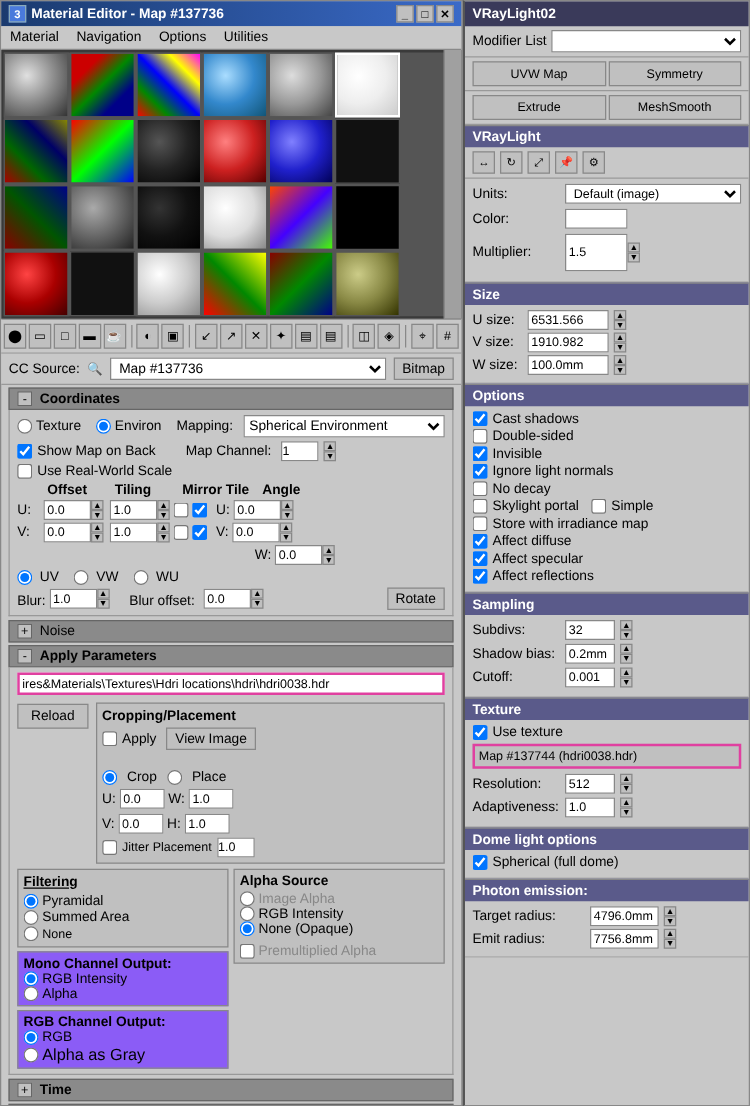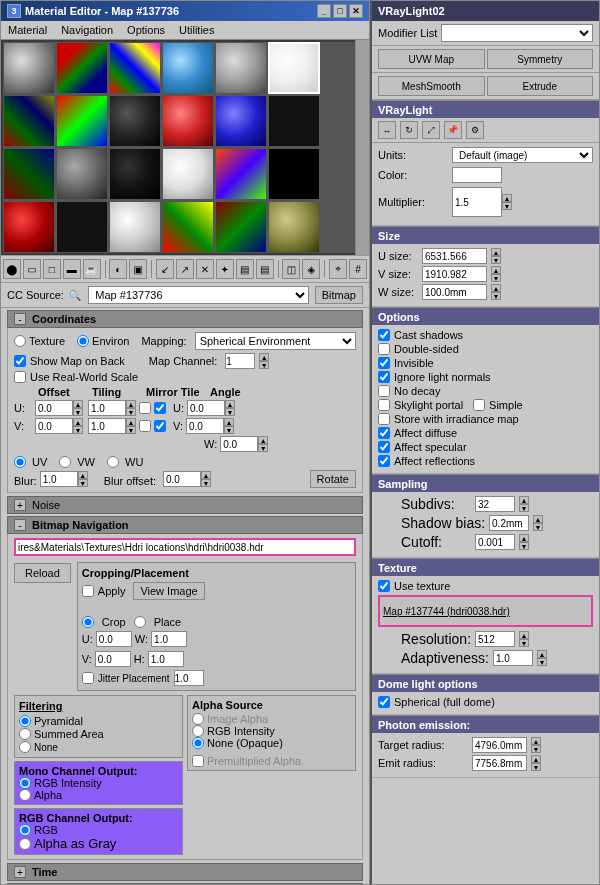--- a/index.html
+++ b/index.html
@@ -588,21 +588,21 @@
 
     .vray-check-row label { font-size: 11px; }
 
     .sampling-row {
       display: flex;
       align-items: center;
       margin-bottom: 3px;
       gap: 4px;
     }
 
-    .samp-label { font-size: 14px; min-width: 70px; margin-left: 23px; }
+    .samp-label { font-size: 11px; min-width: 70px; }
 
     .samp-input {
       width: 40px;
       height: 16px;
       font-size: 10px;
       border: 1px solid #888;
       background: #fff;
       padding: 0 2px;
     }
 
@@ -614,30 +614,29 @@
 
     .texture-map-row {
       display: flex;
       align-items: center;
       gap: 4px;
       margin-top: 3px;
     }
 
     .texture-map-btn {
       flex: 1;
-      height: 32px;
+      height: 20px;
       background: #c0c0c0;
       border: 2px solid #e040a0;
       font-size: 10px;
       cursor: pointer;
       text-align: left;
       padding: 0 3px;
       overflow: hidden;
       white-space: nowrap;
-      text-decoration: underline;
     }
 
     .dome-row {
       display: flex;
       align-items: center;
       gap: 4px;
       margin-bottom: 2px;
     }
 
     .dome-label { font-size: 11px; min-width: 90px; }
@@ -948,21 +947,21 @@
         </div>
       </div>
 
       <div class="noise-header" style="margin-top:3px;">
         <div class="section-toggle">+</div>
         <span>Noise</span>
       </div>
 
       <div class="section-header" style="margin-top:2px;">
         <div class="section-toggle">-</div>
-        <span>Bitmap Navigation</span>
+        <span>Apply Parameters</span>
       </div>
       <div class="section-body">
         
         <input type="text" class="bitmap-path highlighted" style="width: 100%; border: 2px solid rgb(224, 64, 160);" value="ires&amp;Materials\Textures\Hdri locations\hdri\hdri0038.hdr">
 
         
         <div style="display:flex; gap:6px; margin-top:4px;">
           <div>
             <button class="reload-btn">Reload</button>
           </div>
@@ -1096,22 +1095,22 @@
       <select class="modifier-dropdown">
         <option></option>
       </select>
     </div>
 
     <div class="mod-buttons">
       <button class="mod-btn">UVW Map</button>
       <button class="mod-btn">Symmetry</button>
     </div>
     <div class="mod-buttons" style="border-top:none;">
+      <button class="mod-btn">Extrude</button>
       <button class="mod-btn">MeshSmooth</button>
-      <button class="mod-btn">Extrude</button>
     </div>
 
     <div class="vray-section-header">
       <span>VRayLight</span>
     </div>
 
     <div class="vray-icon-bar">
       <div class="vray-icon">↔</div>
       <div class="vray-icon">↻</div>
       <div class="vray-icon">⤢</div>

